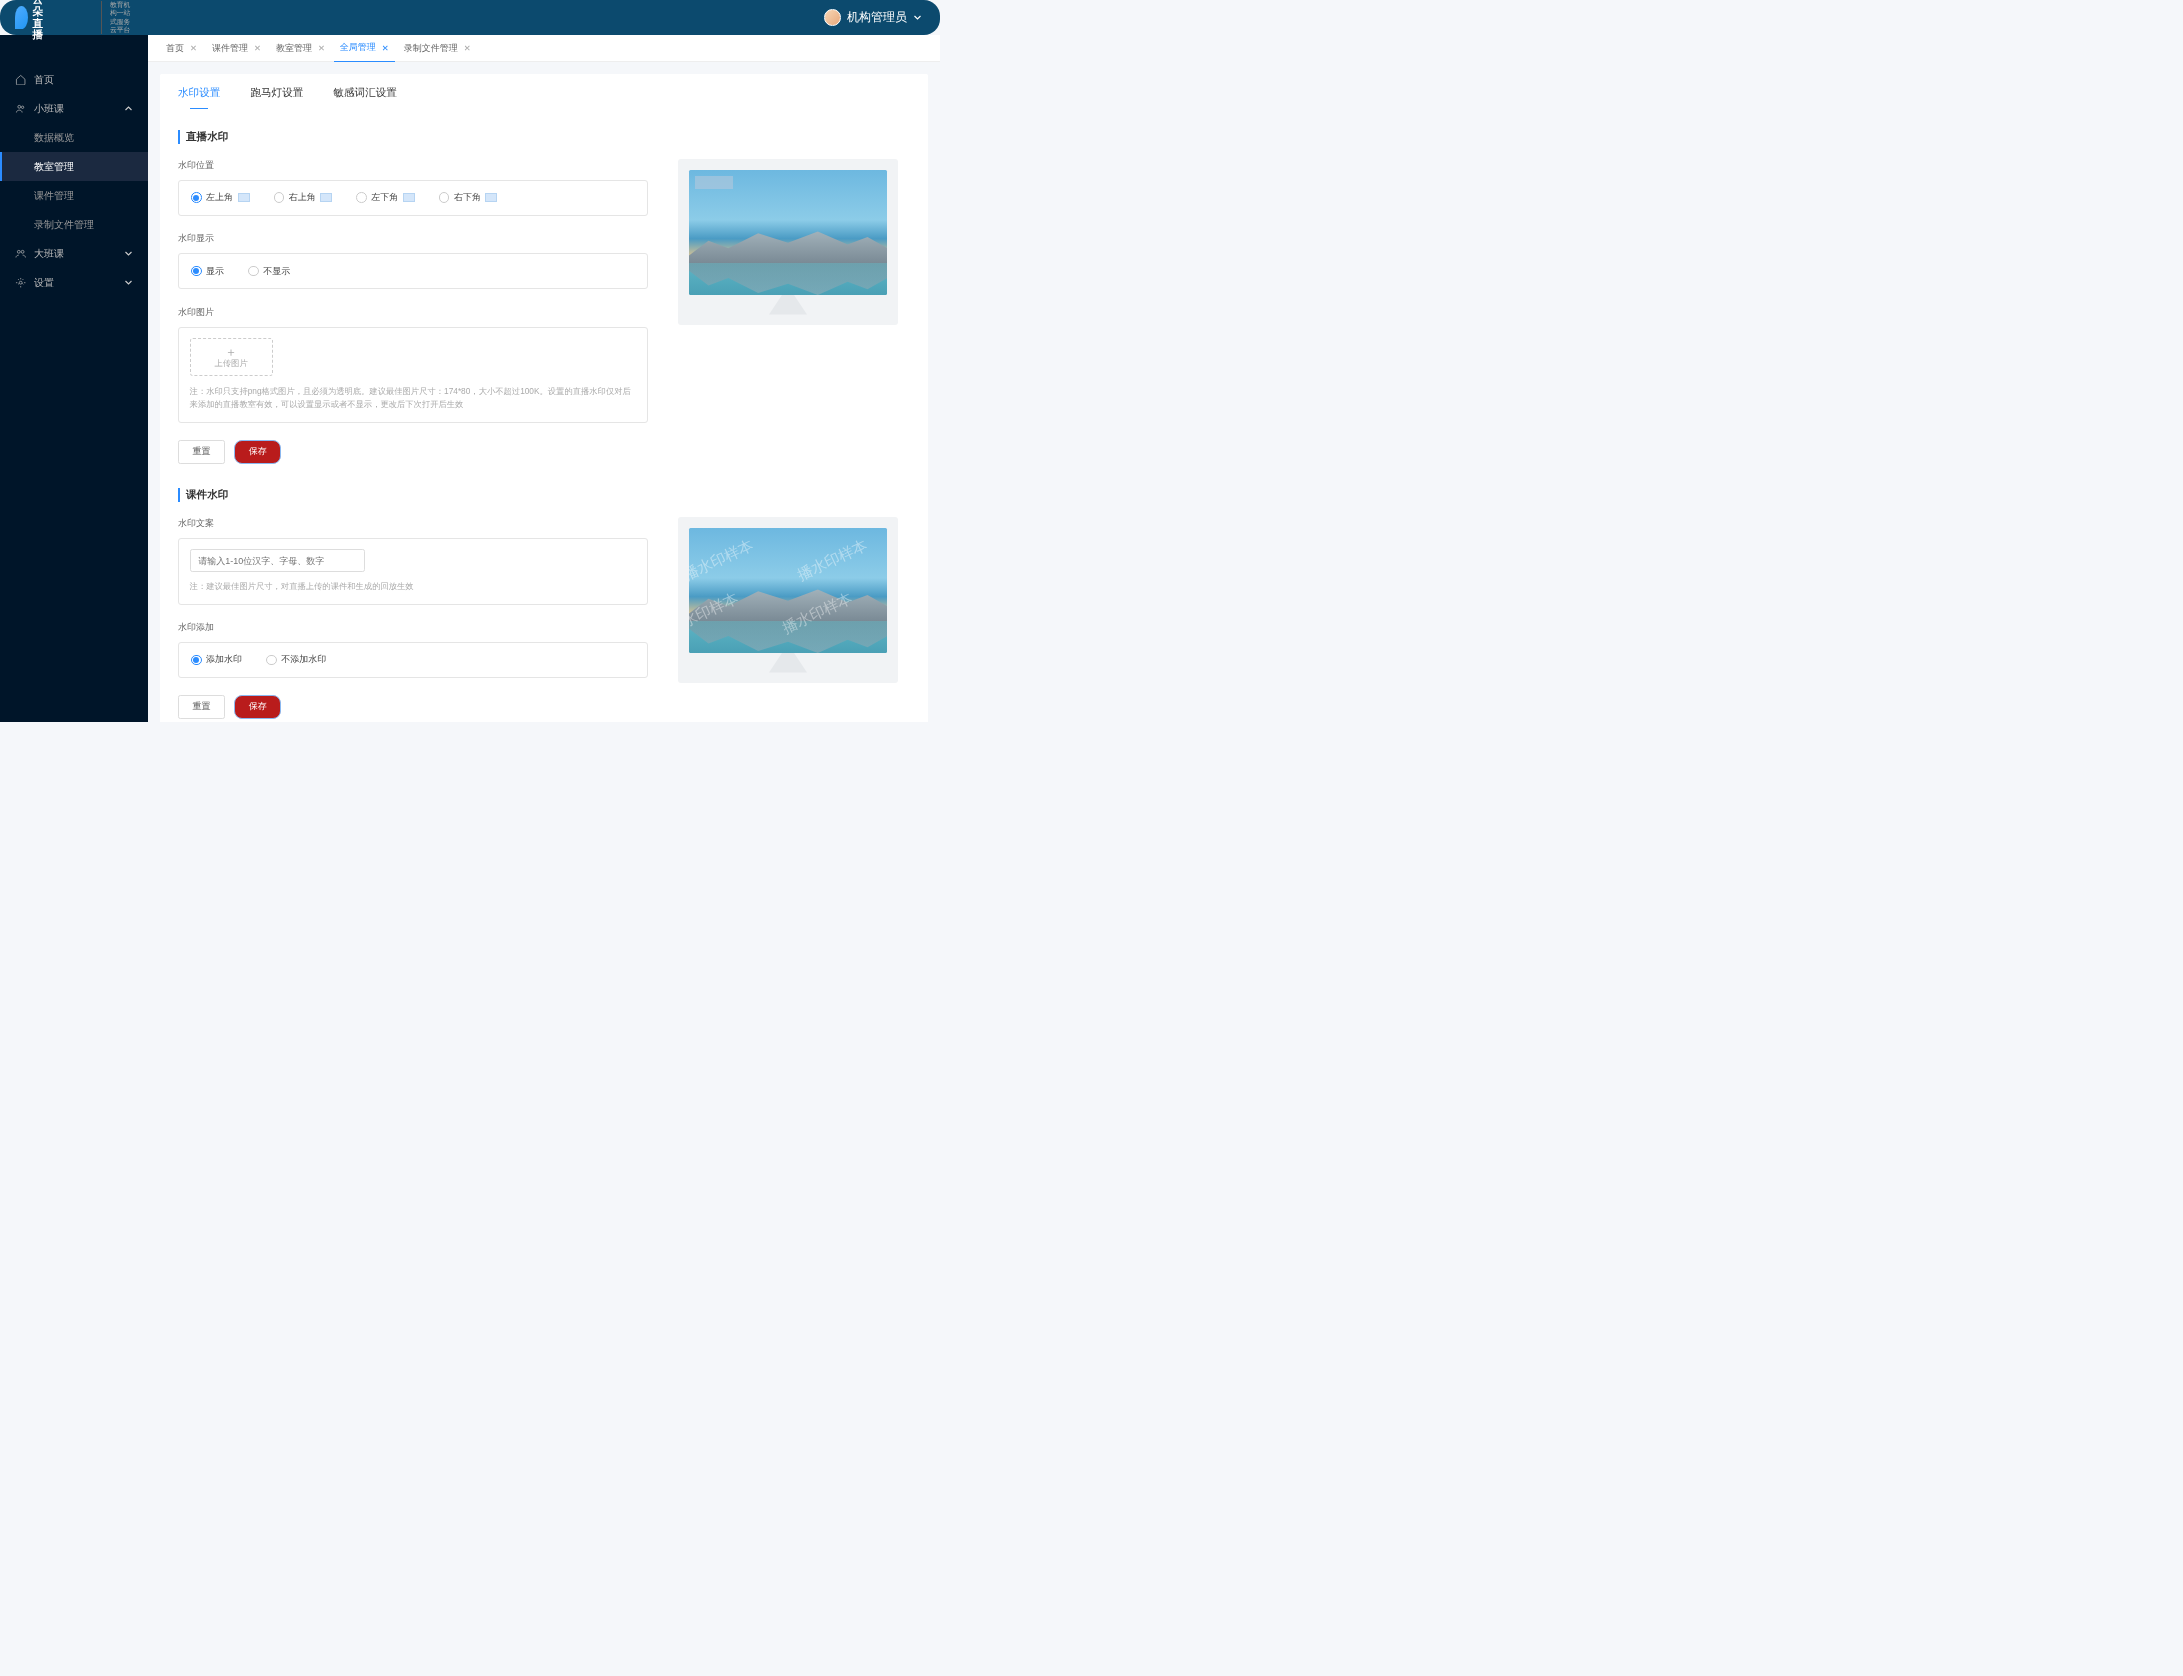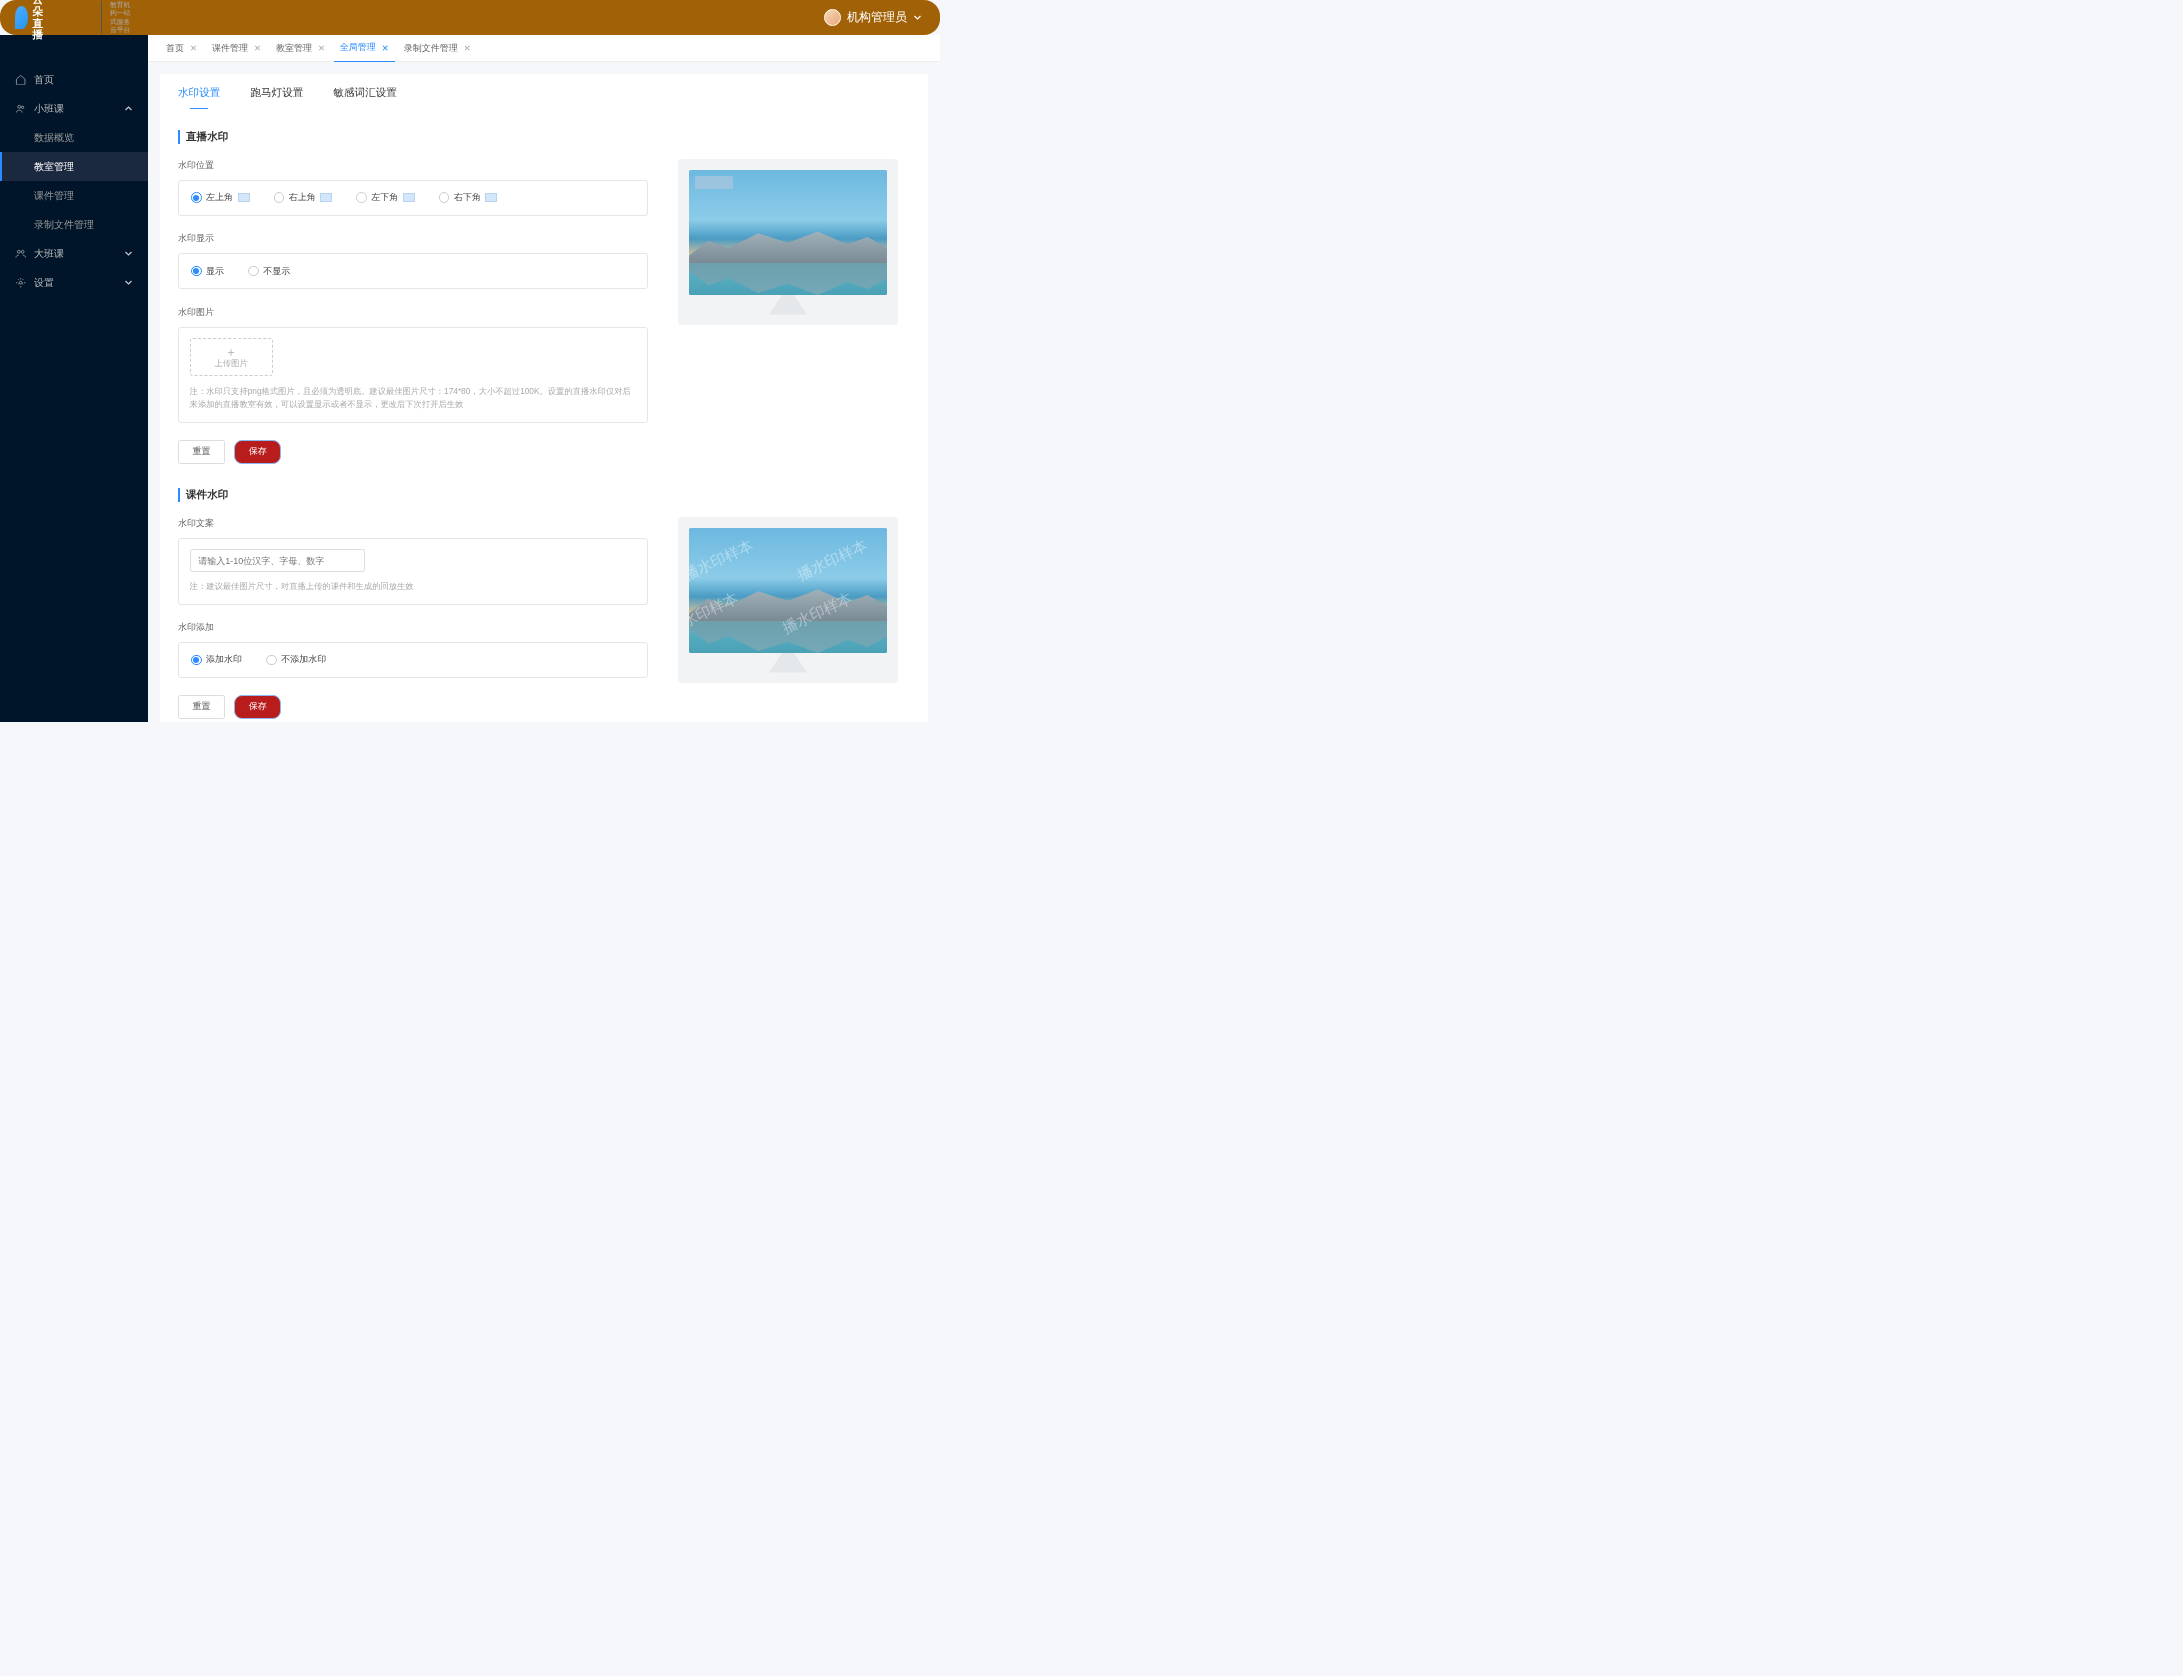--- a/index.html
+++ b/index.html
@@ -11,21 +11,21 @@
 
     body {
       background: #f5f7fa;
       width: 940px;
       height: 722px;
       overflow: hidden;
     }
 
     .header-bar {
       height: 35px;
-      background: #a16207;
+      background: #0c4a6e;
       display: flex;
       align-items: center;
       justify-content: flex-end;
       padding: 0 18px;
       border-radius: 16px;
     }
 
     .header-user {
       display: flex;
       align-items: center;

